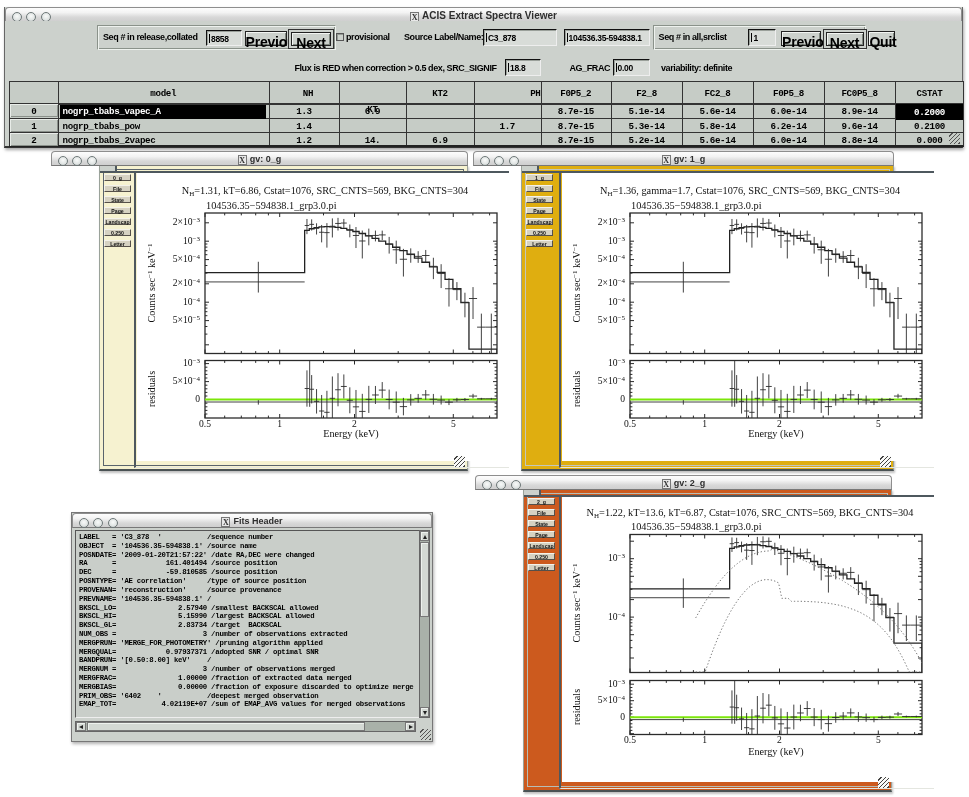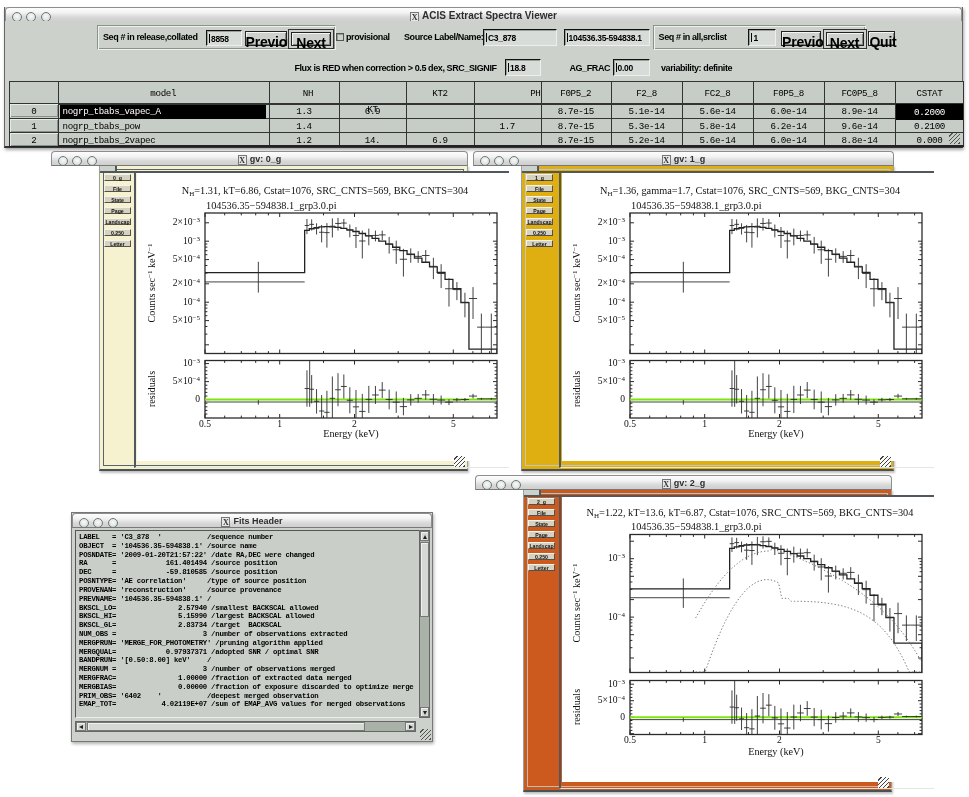--- a/index.html
+++ b/index.html
@@ -17,21 +17,21 @@
 #main .tb{height:15px;}
 .lbl{position:absolute;font-size:9px;font-weight:bold;color:#000;white-space:pre;font-family:"Liberation Sans",sans-serif;letter-spacing:-0.4px;}
 .fld{position:absolute;background:#d8dcd8;border:1px solid #111;border-right-color:#eee;border-bottom-color:#eee;box-shadow:inset 1px 1px 0 #9aa09a;font-size:8.5px;font-weight:bold;padding:2.5px 0 0 2px;color:#000;letter-spacing:-0.3px;white-space:nowrap;overflow:hidden;}
 .btn{position:absolute;background:#ccd1cc;border:1px solid #222;box-shadow:inset 1px 1px 0 #f2f5f2,inset -1px -1px 0 #808880;font-size:14px;font-weight:bold;text-align:center;color:#000;padding-top:2px;letter-spacing:-0.2px;}
 .btn.def{box-shadow:inset 1px 1px 0 #f2f5f2,inset -1px -1px 0 #808880,0 0 0 2px #ccd1cc,0 0 0 3px #333;}
 .groove{position:absolute;border:1.5px solid;border-color:#8a928a #eef2ee #eef2ee #8a928a;box-shadow:inset 1px 1px 0 #eef2ee,inset -1px -1px 0 #8a928a;}
 .cur{display:inline-block;width:1px;height:9px;background:#000;margin-right:1px;vertical-align:-1px;}
 .cbx{position:absolute;width:8px;height:8px;background:#ccd1cc;border:1px solid #555;box-shadow:inset 1px 1px 0 #959b95;}
 
 .tblwrap{position:absolute;left:4px;top:60px;width:955px;height:66px;border:1px solid #333;border-bottom:2px solid #222;background:#c6ccc6;}
-.th,.td{position:absolute;font-family:"Liberation Mono",monospace;font-size:9.2px;font-weight:normal;color:#000;overflow:hidden;white-space:pre;letter-spacing:-0.35px;}
+.th,.td{position:absolute;font-family:"Liberation Mono",monospace;font-size:9.2px;font-weight:bold;color:#000;overflow:hidden;white-space:pre;letter-spacing:-0.35px;}
 .vline{position:absolute;width:1px;background:#333;top:0;bottom:0;}
 .hline{position:absolute;height:1px;background:#333;left:0;right:0;}
 
 .gv .tb{z-index:5;}
 .gvbody{position:absolute;left:0;top:14px;right:0;bottom:0;border:1px solid #9aa29a;border-bottom:2px solid #4a5254;box-shadow:1px 2px 2px rgba(0,0,0,.25);margin-left:48px;}
 .gvgroove{position:absolute;left:3px;right:3px;top:3px;bottom:3px;border:1.5px solid #b9beb9;}
 .menu{position:absolute;left:0;top:0;width:17px;height:7px;background:#ccd1cc;border-right:2px solid #4e585e;border-bottom:2px solid #4e585e;box-sizing:border-box;}
 .gbtn{position:absolute;left:4px;width:27px;height:7px;background:#d6d2c2;border:1px solid #f4f2ea;border-right-color:#55504a;border-bottom-color:#55504a;box-shadow:none;font-size:5.2px;font-weight:bold;text-align:center;color:#111;line-height:6px;font-family:"Liberation Sans",sans-serif;}
 .well{position:absolute;border-top:2px solid #4e585e;border-left:2px solid #4e585e;border-bottom:1.5px solid #e4e6e0;}
 .page{position:absolute;left:0;top:0;background:#fff;}

